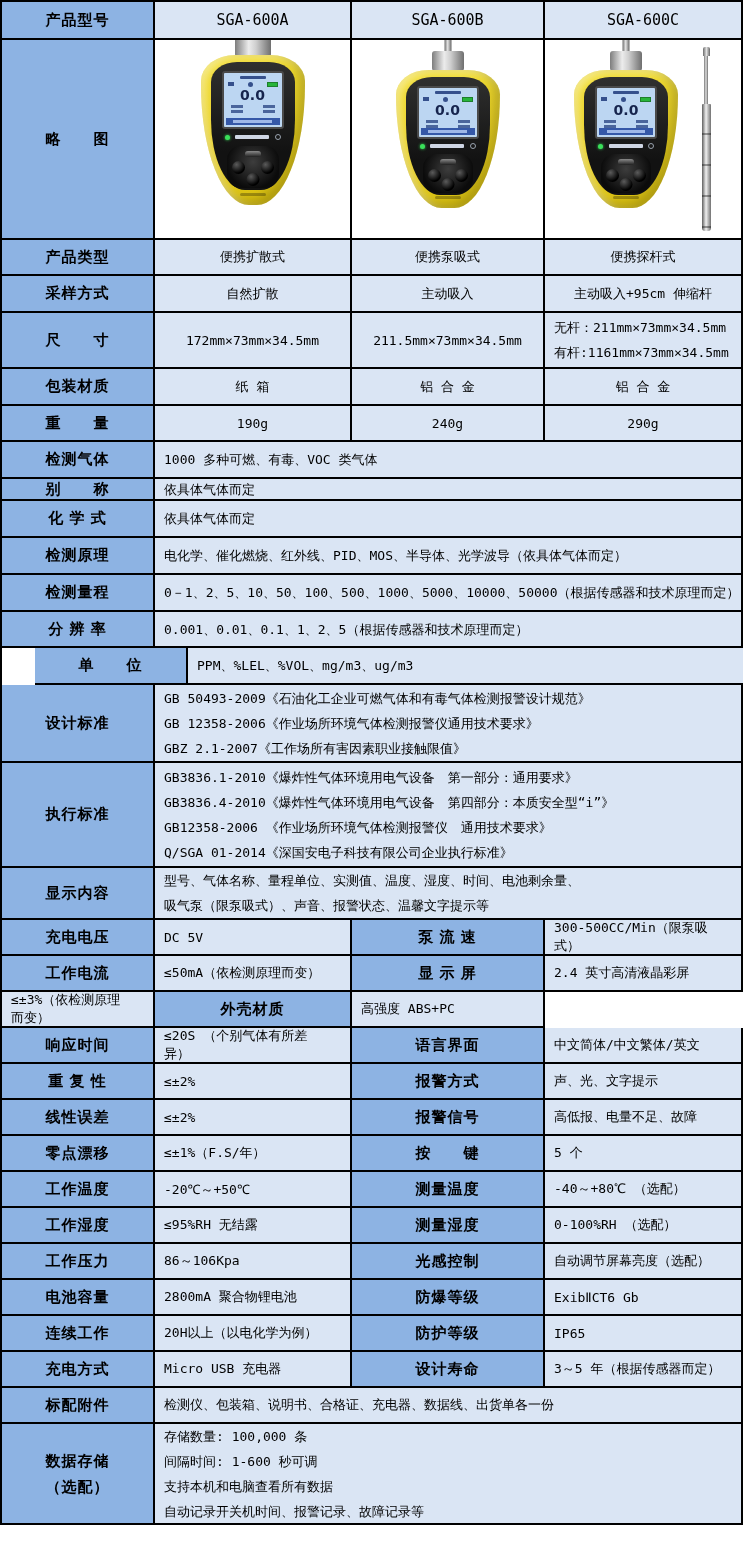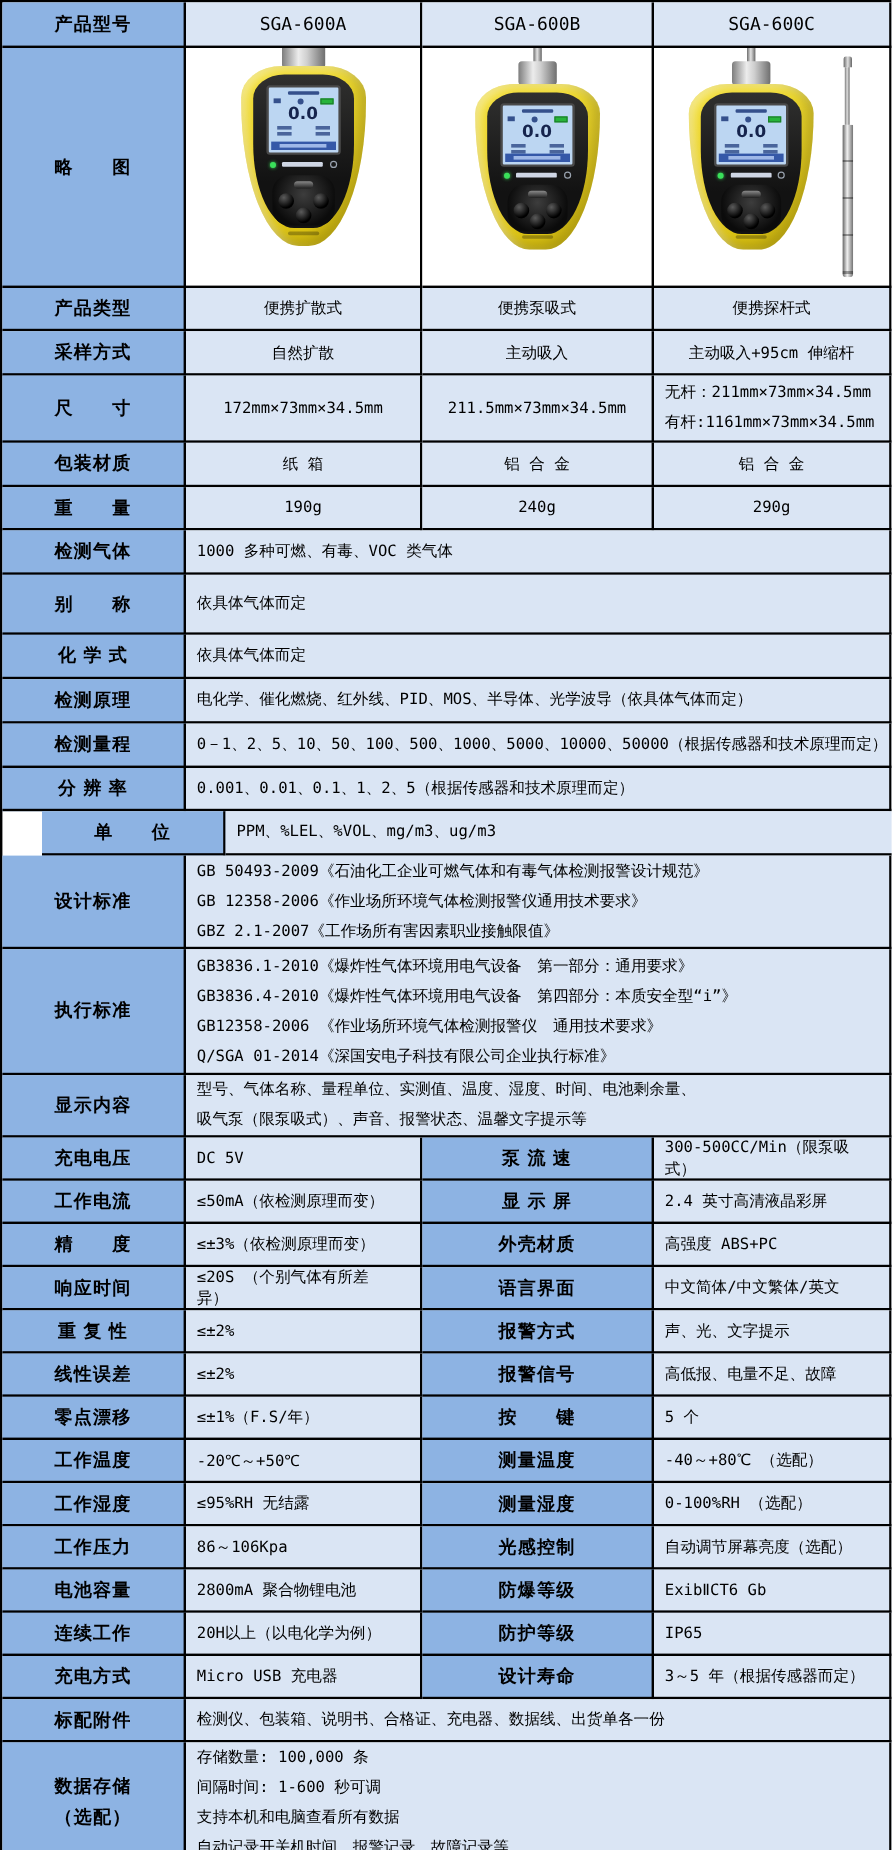--- a/index.html
+++ b/index.html
@@ -271,21 +271,21 @@
       <div class="cell val">190g</div>
       <div class="cell val">240g</div>
       <div class="cell val">290g</div>
     </div>
     <div class="row" style="height: 37px;">
       <div class="cell lbl">检测气体</div>
       <div class="cell val full left lines">
         <div class="ln">1000 多种可燃、有毒、VOC 类气体</div>
       </div>
     </div>
-    <div class="row" style="height: 50px;">
+    <div class="row" style="height: 22px;">
       <div class="cell lbl">别　　称</div>
       <div class="cell val full left lines">
         <div class="ln">依具体气体而定</div>
       </div>
     </div>
     <div class="row" style="height: 37px;">
       <div class="cell lbl">化 学 式</div>
       <div class="cell val full left lines">
         <div class="ln">依具体气体而定</div>
       </div>
@@ -344,21 +344,20 @@
       <div class="cell lbl">泵 流 速</div>
       <div class="cell val left">300-500CC/Min（限泵吸式）</div>
     </div>
     <div class="row" style="height: 36px;">
       <div class="cell lbl">工作电流</div>
       <div class="cell val left">≤50mA（依检测原理而变）</div>
       <div class="cell lbl">显 示 屏</div>
       <div class="cell val left">2.4 英寸高清液晶彩屏</div>
     </div>
     <div class="row" style="height: 36px;">
-      <div class="cell lbl">精　　度</div>
       <div class="cell val left">≤±3%（依检测原理而变）</div>
       <div class="cell lbl">外壳材质</div>
       <div class="cell val left">高强度 ABS+PC</div>
     </div>
     <div class="row" style="height: 36px;">
       <div class="cell lbl">响应时间</div>
       <div class="cell val left">≤20S （个别气体有所差异）</div>
       <div class="cell lbl">语言界面</div>
       <div class="cell val left">中文简体/中文繁体/英文</div>
     </div>

